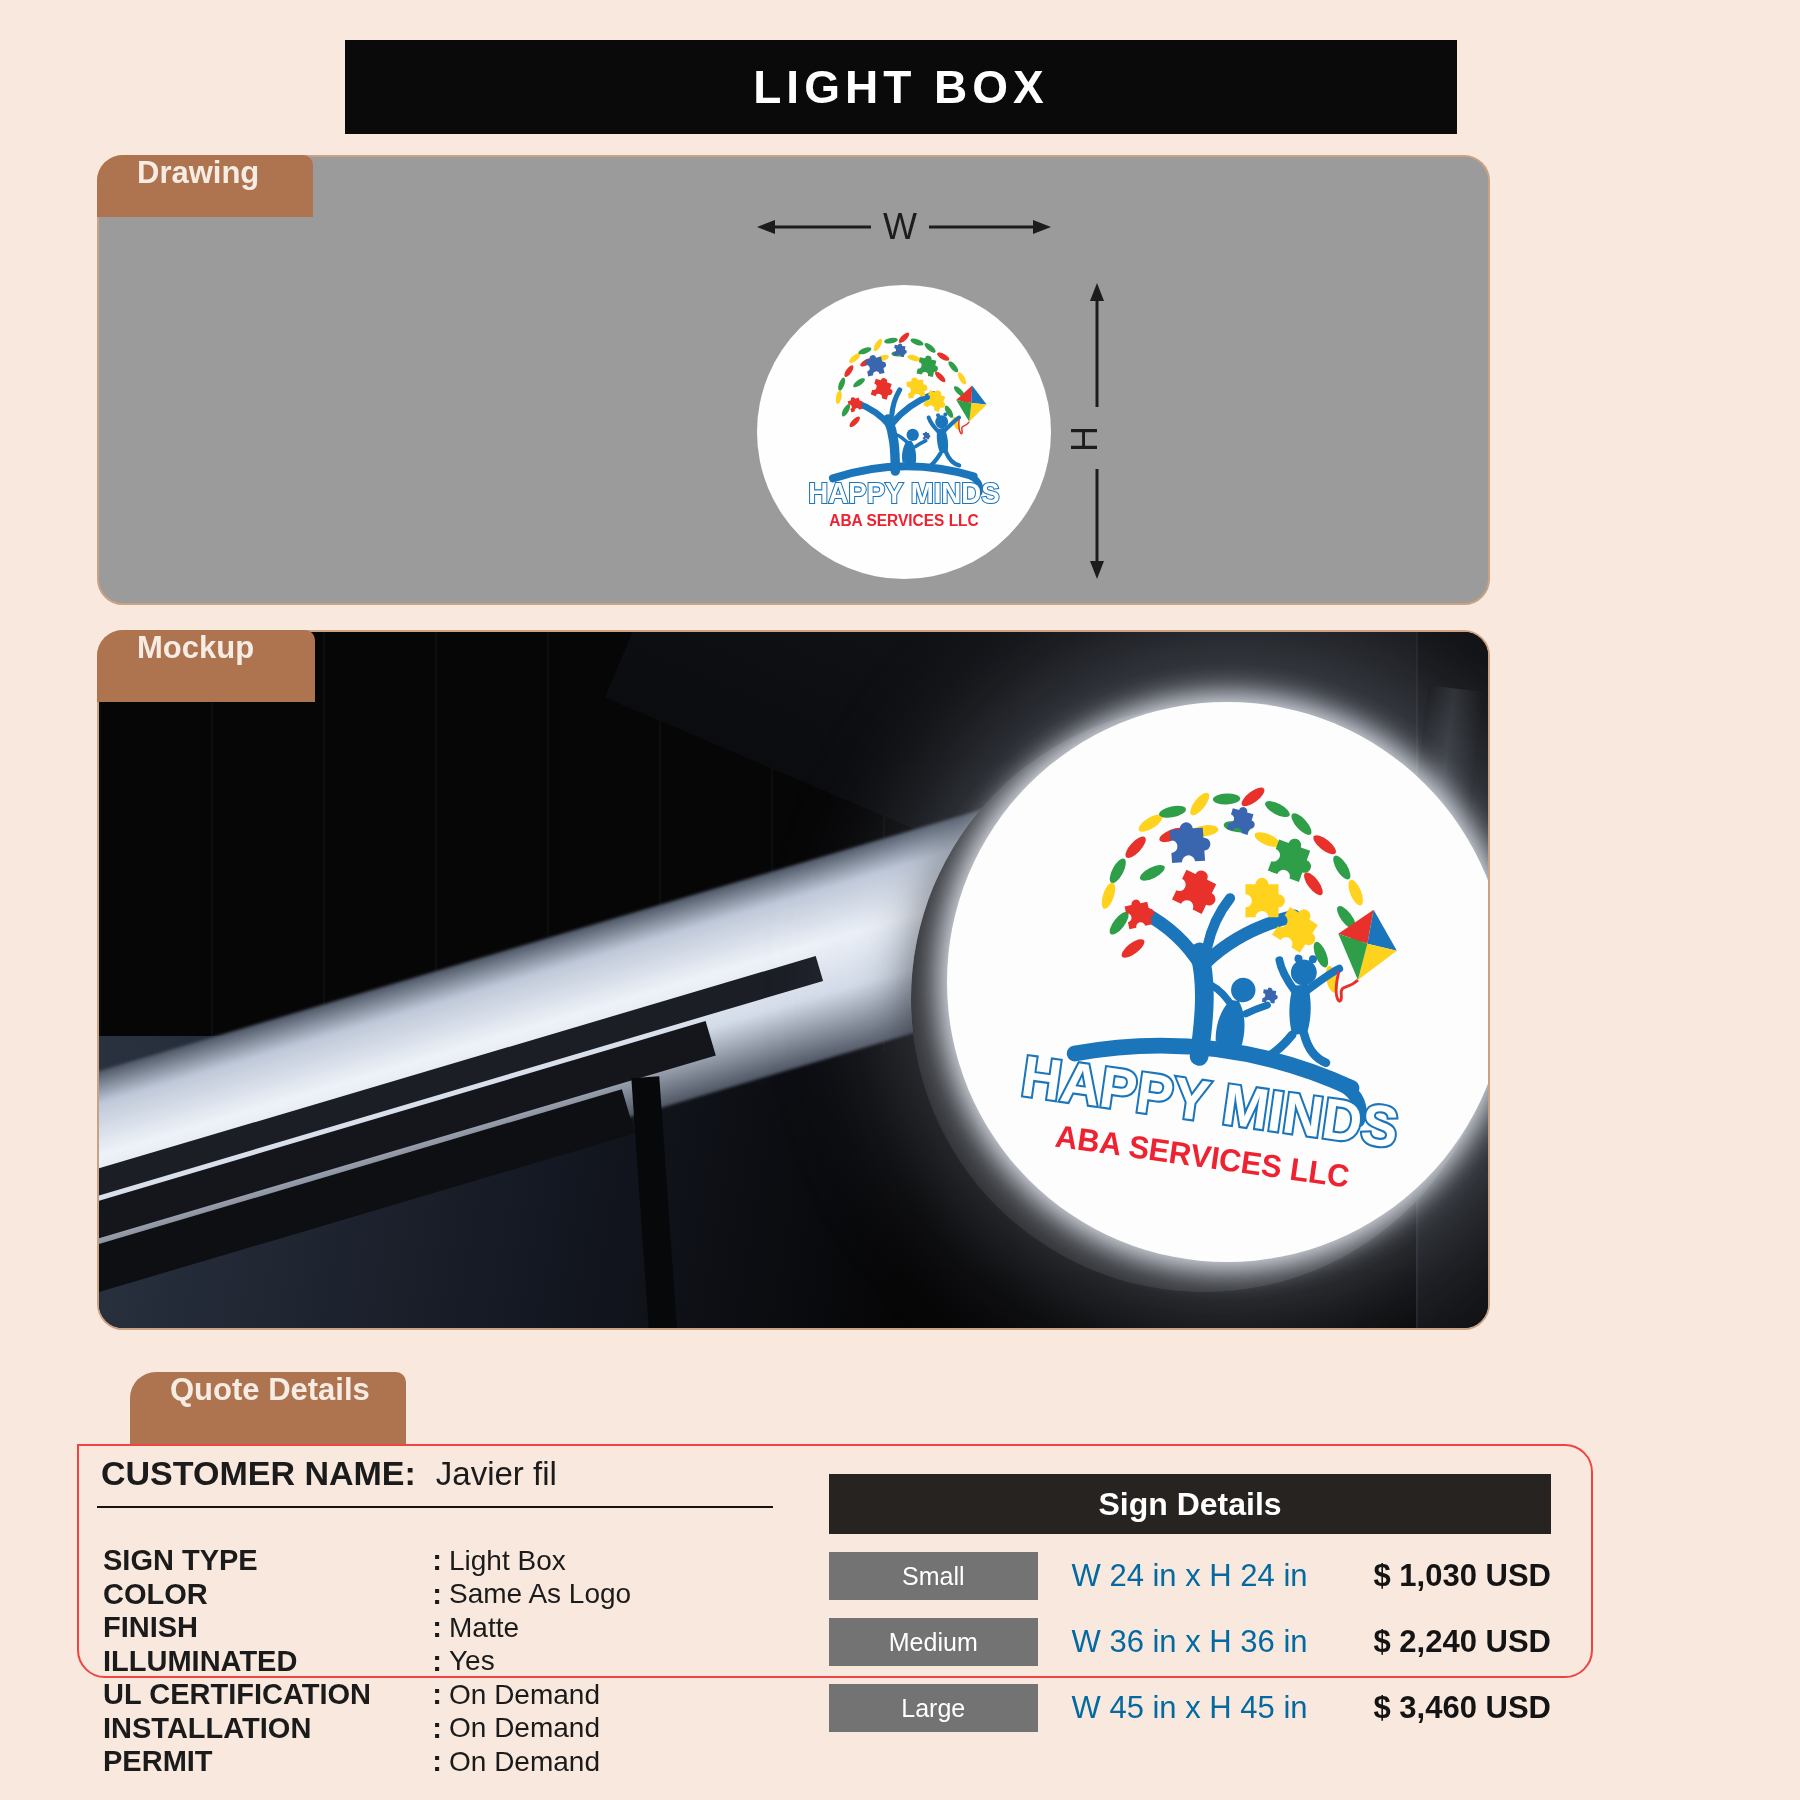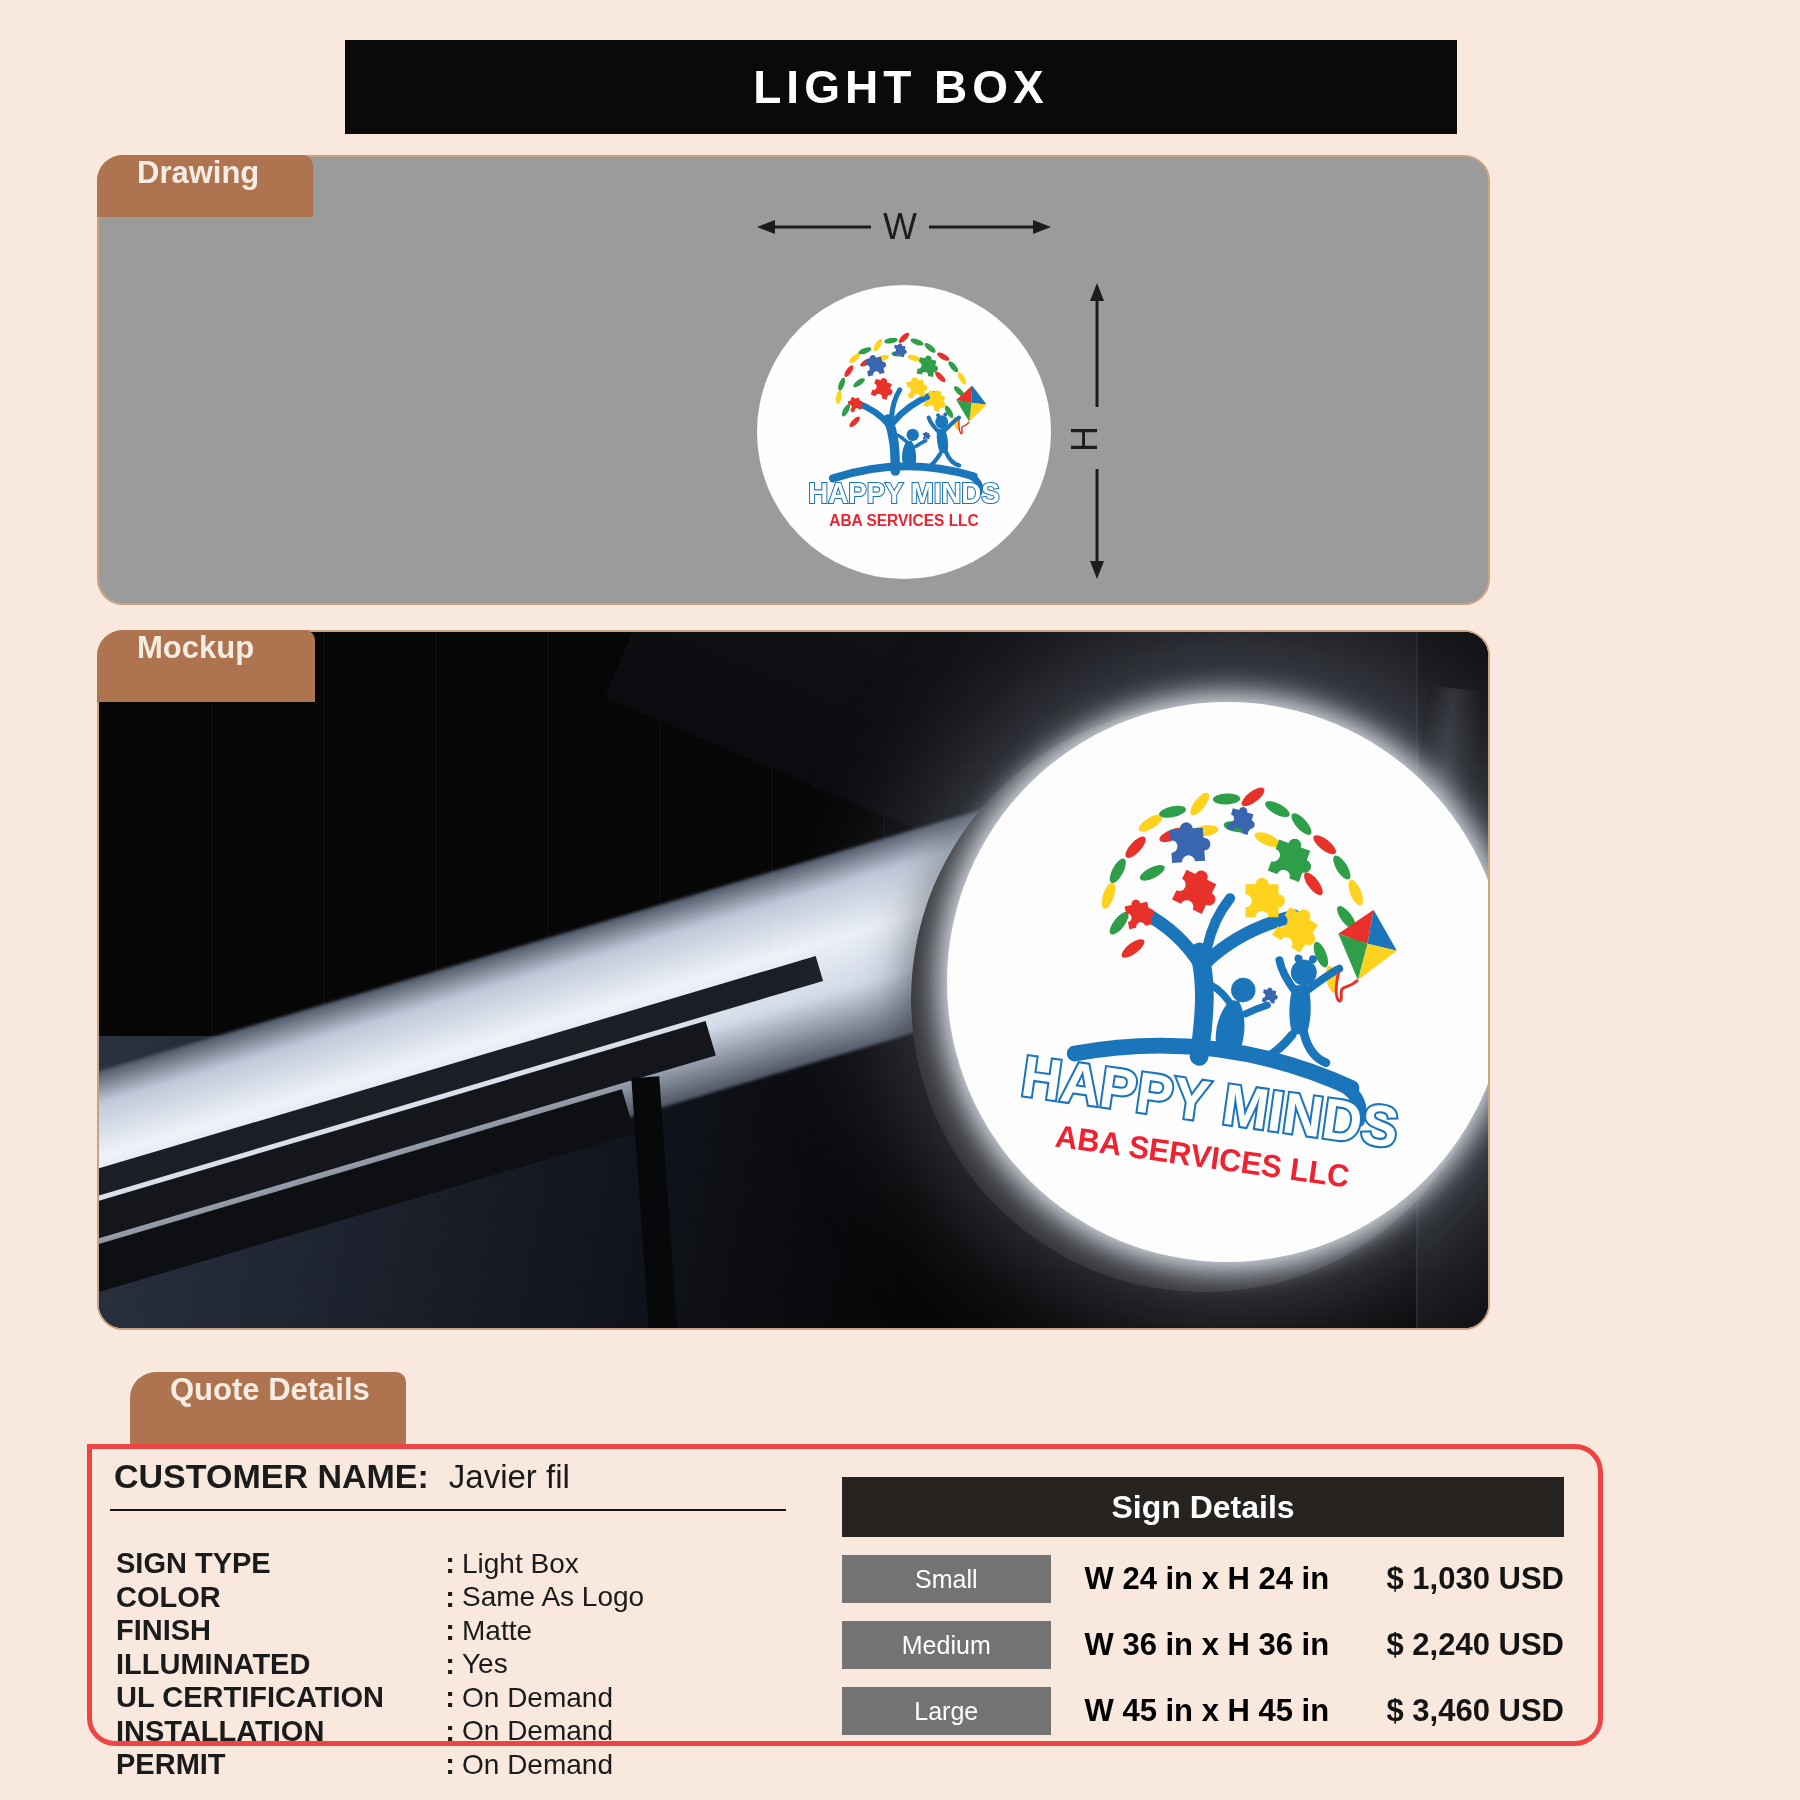--- a/index.html
+++ b/index.html
@@ -63,40 +63,40 @@
   .mk-can{left:812px;top:74px;width:586px;height:586px;border-radius:50%;
     background:radial-gradient(circle at 62% 38%,#242425 55%,#0a0a0b 100%);
     box-shadow:0 10px 50px rgba(0,0,0,.7);z-index:7;}
   .mk-sign{left:848px;top:70px;width:560px;height:560px;border-radius:50%;
     background:#FDFDFE;z-index:8;display:flex;align-items:center;justify-content:center;
     box-shadow:0 0 28px 8px rgba(240,244,252,.9),0 0 130px 45px rgba(198,208,228,.35);}
   .mk-sign svg{position:static;transform:rotate(8deg);}
 
   
   .quote-box{
-    position:absolute;left:87px;top:1444px;width:1516px;height:302px;
-    border:5px solid #ef4444;border-radius:0 28px 28px 28px;box-sizing:border-box;z-index:1;
+    position:absolute;left:77px;top:1444px;width:1516px;height:234px;
+    border:2px solid #ef4444;border-radius:0 28px 28px 28px;box-sizing:border-box;z-index:1;
   }
   .customer-row{position:absolute;left:22px;top:8px;display:flex;align-items:baseline;gap:20px;}
   .customer-row .lbl{font-size:34px;font-weight:800;}
   .customer-row .val{font-size:33px;font-weight:500;}
   .customer-underline{position:absolute;left:18px;top:60px;width:676px;height:2px;background:#141414;}
   .spec-list{position:absolute;left:24px;top:74px;width:700px;margin-top:24px;}
   .spec-row{display:grid;grid-template-columns:322px 24px 1fr;align-items:center;height:33.5px;}
   .spec-row .s-lbl{font-size:29px;font-weight:800;}
   .spec-row .s-colon{font-size:29px;font-weight:800;text-align:center;}
   .spec-row .s-val{font-size:28px;font-weight:400;}
 
   .sign-table{position:absolute;left:750px;top:28px;width:722px;}
   .sign-table-header{height:60px;background:#272320;display:flex;align-items:center;justify-content:center;}
   .sign-table-header span{color:#ffffff;font-size:32px;font-weight:700;}
   .sign-row{display:flex;align-items:center;height:48px;margin-top:18px;}
   .size-btn{width:232px;height:48px;background:#737373;color:#fff;display:flex;
     align-items:center;justify-content:center;font-size:25px;font-weight:400;}
-  .dims{margin-left:34px;width:336px;font-size:31px;font-weight:700;color:#000000;}
+  .dims{margin-left:34px;width:336px;font-size:31px;font-weight:400;color:#0369a1;}
   .price{font-size:31px;font-weight:800;color:#141414;white-space:nowrap;}
 
   .hidden-defs{position:absolute;width:0;height:0;overflow:hidden;}
 </style>
 </head>
 <body>
 
 <svg class="hidden-defs" aria-hidden="true">
   <defs>
     <path id="jig" d="M0,9 h7 a4.5,4.5 0 1 1 9,0 h7 v7 a4.5,4.5 0 1 1 0,9 v7 h-7 a4.5,4.5 0 1 0 -9,0 h-7 v-7 a4.5,4.5 0 1 0 0,-9 z"></path>

